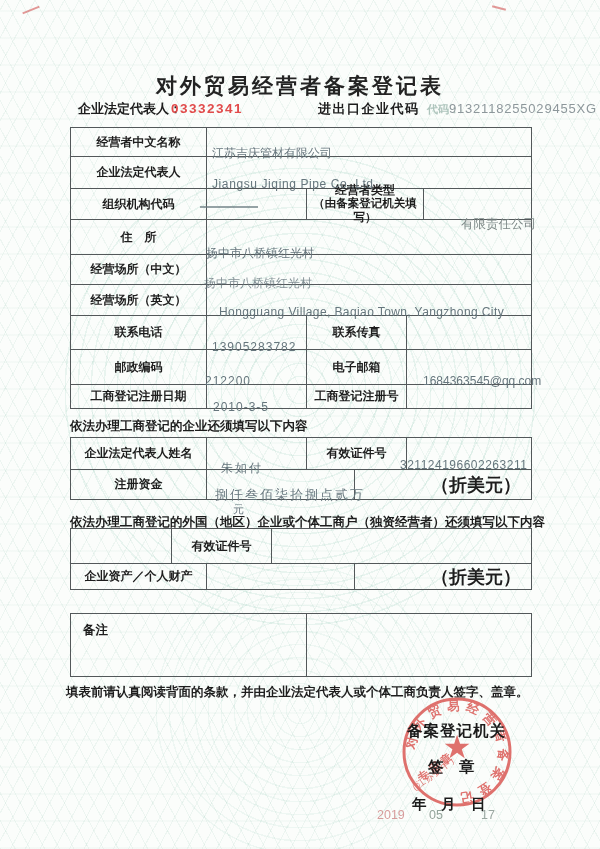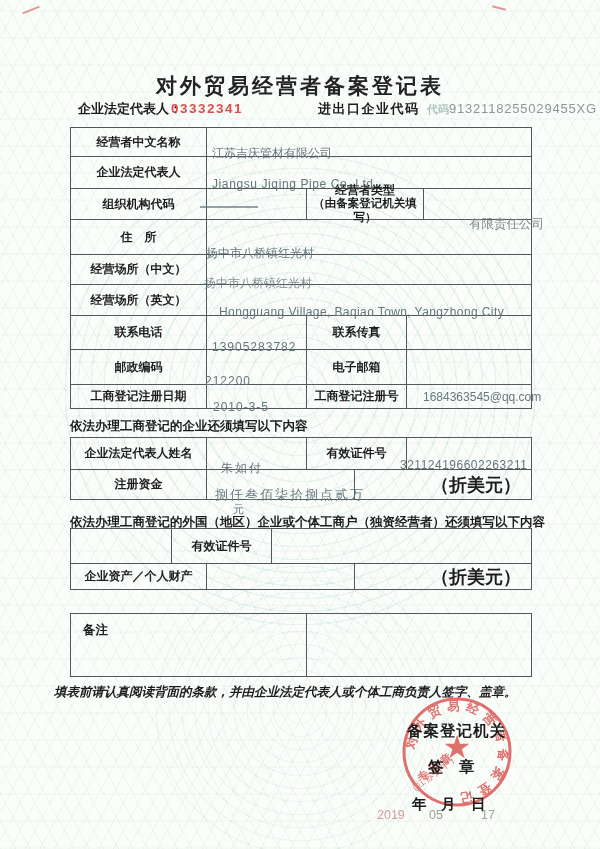--- a/index.html
+++ b/index.html
@@ -28,21 +28,21 @@
   .cell{box-sizing:border-box;position:relative;}
   .cell + .cell{border-left:1px solid #53585a;}
   .lbl{display:flex;flex-direction:column;align-items:center;justify-content:center;
     font-weight:bold;font-size:12px;text-align:center;line-height:1.2;}
   .lbl .sub{font-size:11.5px;}
   .usd{display:flex;align-items:center;justify-content:flex-end;padding-right:10px;
     font-weight:bold;font-size:18px;}
   .rem-lbl{padding:8px 0 0 12px;font-weight:bold;font-size:12.5px;}
   .heading{position:absolute;left:70px;font-size:12.5px;font-weight:bold;white-space:nowrap;}
   .t{position:absolute;font-size:12px;color:#66767d;white-space:nowrap;z-index:5;}
-  .note{position:absolute;left:54px;top:684px;width:470px;font-size:12.5px;font-weight:bold;font-style:italic;}
+  .note{position:absolute;left:66px;top:684px;width:470px;font-size:12.5px;font-weight:bold;}
   .stamp{position:absolute;left:399px;top:694px;opacity:.82;z-index:3;}
   .blacktxt{position:absolute;font-weight:bold;color:#1b1b1b;z-index:6;white-space:nowrap;}
   .datenum{position:absolute;font-size:12.5px;z-index:6;white-space:nowrap;}
   .redmark{position:absolute;height:0;border-top:2px solid rgba(205,70,70,0.55);z-index:2;}
   .dash{position:absolute;left:200px;top:206px;width:58px;height:2px;background:rgba(106,122,128,0.7);z-index:5;}
 </style>
 </head>
 <body>
 
 <div class="page">
@@ -130,27 +130,27 @@
       <div class="cell lbl" style="width:100px;">
           <span>工商登记注册号</span>
         </div>
       <div class="cell" style="flex:1;"></div>
     </div>
   </div>
 
   <span class="t" style="left:212px;top:145px;">江苏吉庆管材有限公司</span>
   <span class="t" style="left:212px;top:177px;letter-spacing:.6px;">Jiangsu Jiqing Pipe Co.,Ltd</span>
   <div class="dash"></div>
-  <span class="t" style="left:461px;top:216px;color:#7d8887;font-size:12.5px;margin-left:8px;">有限责任公司</span>
+  <span class="t" style="left:461px;top:216px;color:#7d8887;font-size:12.5px;">有限责任公司</span>
   <span class="t" style="left:206px;top:245px;">扬中市八桥镇红光村</span>
   <span class="t" style="left:204px;top:275px;opacity:.8;">扬中市八桥镇红光村</span>
   <span class="t" style="left:219px;top:305px;letter-spacing:.4px;">Hongguang Village, Baqiao Town, Yangzhong City</span>
   <span class="t" style="left:212px;top:340px;letter-spacing:1px;">13905283782</span>
   <span class="t" style="left:205px;top:374px;letter-spacing:1px;">212200</span>
-  <span class="t" style="left:423px;top:390px;">1684363545@qq.com</span>
+  <span class="t" style="left:423px;top:374px;">1684363545@qq.com</span>
   <span class="t" style="left:213px;top:400px;letter-spacing:1px;">2010-3-5</span>
 
   <div class="heading" style="top:418px;">依法办理工商登记的企业还须填写以下内容</div>
   <div class="tbl" style="top:437px;">
     <div class="row" style="height:31px;">
       <div class="cell lbl" style="width:135px;">
           <span>企业法定代表人姓名</span>
         </div>
       <div class="cell" style="width:100px;"></div>
       <div class="cell lbl" style="width:100px;">

